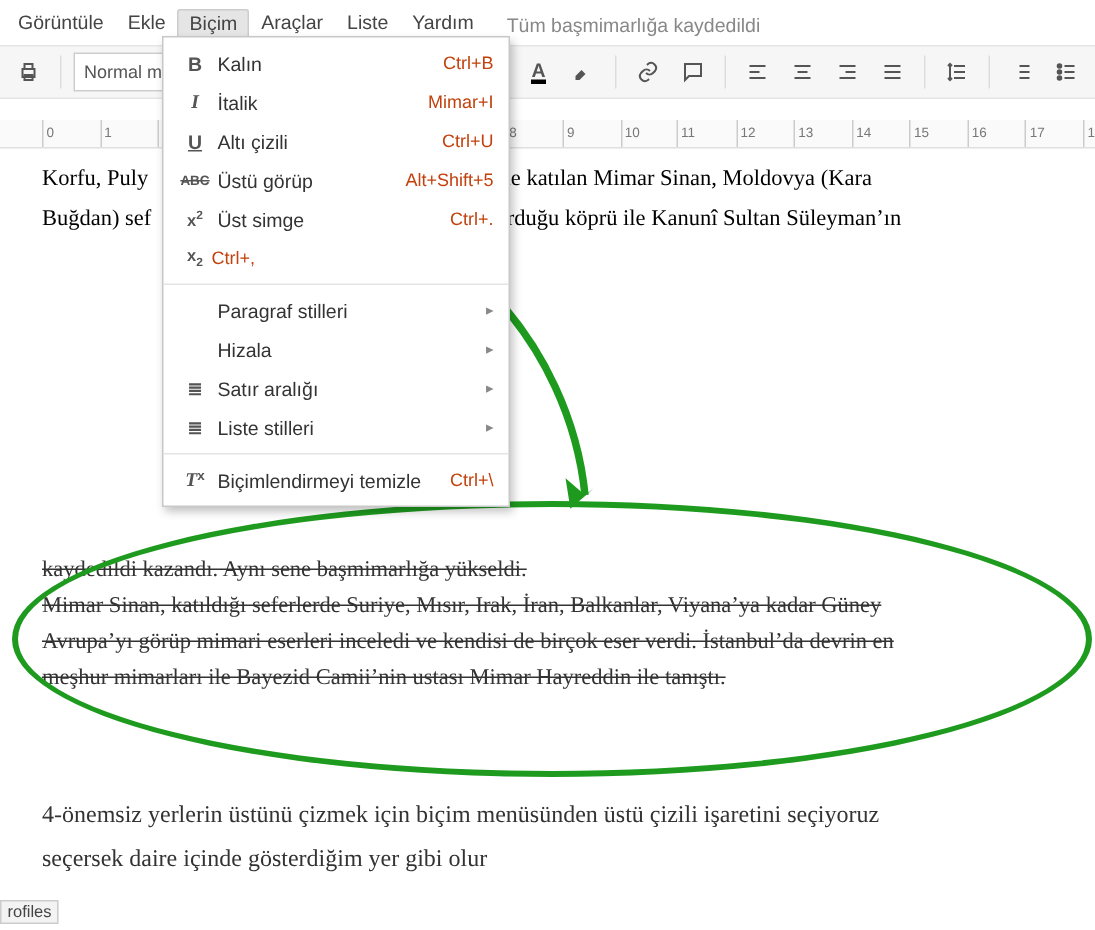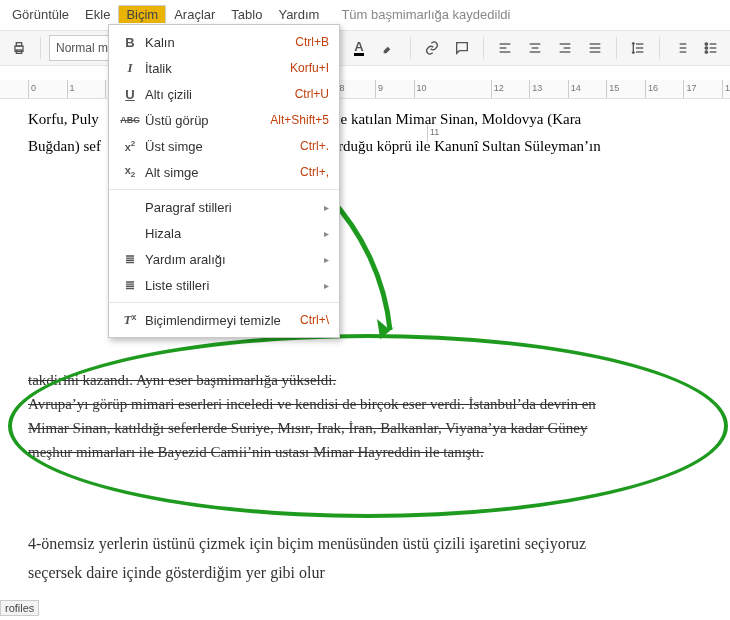--- a/index.html
+++ b/index.html
@@ -1,20 +1,20 @@
 <!DOCTYPE html>
 <html><head>
 <meta charset="utf-8">
 <style>
   html,body{margin:0;padding:0;font-family:Arial,Helvetica,sans-serif;font-size:13px;color:#333;background:#fff}
   .wrap{position:relative;width:730px;height:620px;overflow:hidden}
   
-  .menubar{position:absolute;top:4px;left:0;right:0;height:20px;display:flex;align-items:center;padding:0 4px;color:#444}
+  .menubar{position:absolute;top:4px;left:0;right:0;height:20px;display:flex;align-items:flex-end;padding:0 4px;color:#444}
   .menubar .mitem{padding:2px 8px;cursor:default}
-  .menubar .mitem.active{background:#eab308;border:1px solid #ccc;border-bottom:none;border-radius:2px 2px 0 0;padding:1px 7px}
+  .menubar .mitem.active{background:#e5e5e5;border:1px solid #ccc;border-bottom:none;border-radius:2px 2px 0 0;padding:1px 7px}
   .menubar .saved{margin-left:14px;color:#888}
   
   .toolbar{position:absolute;top:30px;left:0;right:0;height:34px;border-top:1px solid #e5e5e5;border-bottom:1px solid #e5e5e5;display:flex;align-items:center;padding:0 6px;gap:4px;background:#f6f6f6}
   .tbtn{width:26px;height:26px;display:flex;align-items:center;justify-content:center;color:#555;border-radius:2px}
   .tbtn svg{width:16px;height:16px}
   .sep{width:1px;height:22px;background:#ddd;margin:0 4px}
   .stylebox{height:24px;border:1px solid #ccc;background:#fff;padding:0 18px 0 6px;font-size:12px;color:#555;display:flex;align-items:center;position:relative;min-width:72px}
   .stylebox:after{content:"";position:absolute;right:6px;top:10px;border:4px solid transparent;border-top-color:#888}
   
   .ruler{position:absolute;top:80px;left:0;right:0;height:18px;background:#fafafa;border-bottom:1px solid #e0e0e0;font-size:9px;color:#888}
@@ -47,21 +47,21 @@
 </style>
 </head>
 <body>
 <div class="wrap">
 
 <div class="menubar">
   <div class="mitem">Görüntüle</div>
   <div class="mitem">Ekle</div>
   <div class="mitem active">Biçim</div>
   <div class="mitem">Araçlar</div>
-  <div class="mitem">Tablo</div>
+  <div class="mitem">Liste</div>
   <div class="mitem">Yardım</div>
   <div class="saved">Tüm başmimarlığa kaydedildi</div>
 </div>
 
 <div class="toolbar">
   <div class="tbtn">
         <svg viewBox="0 0 24 24" fill="none" stroke="#555" stroke-width="2">
           <rect x="6" y="9" width="12" height="8"></rect>
           <rect x="8" y="4" width="8" height="5"></rect>
           <rect x="8" y="15" width="8" height="5"></rect>
@@ -180,21 +180,21 @@
         </div>
         <div class="tick num" style="left: 308.444px;">
           <div class="n">8</div>
         </div>
         <div class="tick num" style="left: 347px;">
           <div class="n">9</div>
         </div>
         <div class="tick num" style="left: 385.556px;">
           <div class="n">10</div>
         </div>
-        <div class="tick num" style="left: 399px; margin-top: 44px;">
+        <div class="tick num" style="left: 423px;">
           <div class="n">11</div>
         </div>
         <div class="tick num" style="left: 462.667px;">
           <div class="n">12</div>
         </div>
         <div class="tick num" style="left: 501.222px;">
           <div class="n">13</div>
         </div>
         <div class="tick num" style="left: 539.778px;">
           <div class="n">14</div>
@@ -225,21 +225,21 @@
           <span style="font-weight:bold">B</span>
         </div>
         <div class="lbl">Kalın</div>
         <div class="sc">Ctrl+B</div>
       </div>
       <div class="dd-row">
         <div class="ico">
           <span style="font-style:italic;font-family:serif">I</span>
         </div>
         <div class="lbl">İtalik</div>
-        <div class="sc">Korfu+I</div>
+        <div class="sc">Mimar+I</div>
       </div>
       <div class="dd-row">
         <div class="ico">
           <span style="text-decoration:underline">U</span>
         </div>
         <div class="lbl">Altı çizili</div>
         <div class="sc">Ctrl+U</div>
       </div>
       <div class="dd-row hi">
         <div class="ico">
@@ -252,39 +252,38 @@
         <div class="ico">
           <span style="font-size:11px">x<sup style="font-size:8px">2</sup></span>
         </div>
         <div class="lbl">Üst simge</div>
         <div class="sc">Ctrl+.</div>
       </div>
       <div class="dd-row">
         <div class="ico">
           <span style="font-size:11px">x<sub style="font-size:8px">2</sub></span>
         </div>
-        <div class="lbl">Alt simge</div>
         <div class="sc">Ctrl+,</div>
       </div>
       <div class="dd-sep"></div>
       <div class="dd-row">
         <div class="ico"></div>
         <div class="lbl">Paragraf stilleri</div>
         <div class="arrow">▸</div>
       </div>
       <div class="dd-row">
         <div class="ico"></div>
         <div class="lbl">Hizala</div>
         <div class="arrow">▸</div>
       </div>
       <div class="dd-row">
         <div class="ico">
           <span style="font-size:12px">≣</span>
         </div>
-        <div class="lbl">Yardım aralığı</div>
+        <div class="lbl">Satır aralığı</div>
         <div class="arrow">▸</div>
       </div>
       <div class="dd-row">
         <div class="ico">
           <span style="font-size:12px">≣</span>
         </div>
         <div class="lbl">Liste stilleri</div>
         <div class="arrow">▸</div>
       </div>
       <div class="dd-sep"></div>
@@ -292,23 +291,23 @@
         <div class="ico">
           <span style="font-style:italic;font-family:serif">T</span>
           <span style="font-size:9px">x</span>
         </div>
         <div class="lbl">Biçimlendirmeyi temizle</div>
         <div class="sc">Ctrl+\</div>
       </div>
     </div>
 
 <div class="strike">
-  <div><span>takdirini kazandı. Aynı eser başmimarlığa yükseldi.</span></div>
+  <div><span>kaydedildi kazandı. Aynı sene başmimarlığa yükseldi.</span></div>
+  <div><span>Mimar Sinan, katıldığı seferlerde Suriye, Mısır, Irak, İran, Balkanlar, Viyana’ya kadar Güney</span></div>
   <div><span>Avrupa’yı görüp mimari eserleri inceledi ve kendisi de birçok eser verdi. İstanbul’da devrin en</span></div>
-  <div><span>Mimar Sinan, katıldığı seferlerde Suriye, Mısır, Irak, İran, Balkanlar, Viyana’ya kadar Güney</span></div>
   <div><span>meşhur mimarları ile Bayezid Camii’nin ustası Mimar Hayreddin ile tanıştı.</span></div>
 </div>
 
 <div class="afterpara">
   <div>4-önemsiz yerlerin üstünü çizmek için biçim menüsünden üstü çizili işaretini seçiyoruz</div>
   <div>seçersek daire içinde gösterdiğim yer gibi olur</div>
 </div>
 
 <div class="ellipse ell-menu"></div>
 <div class="ellipse ell-big"></div>

